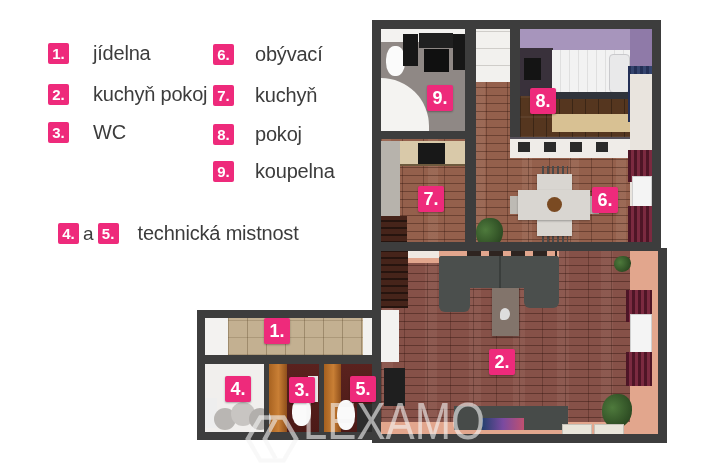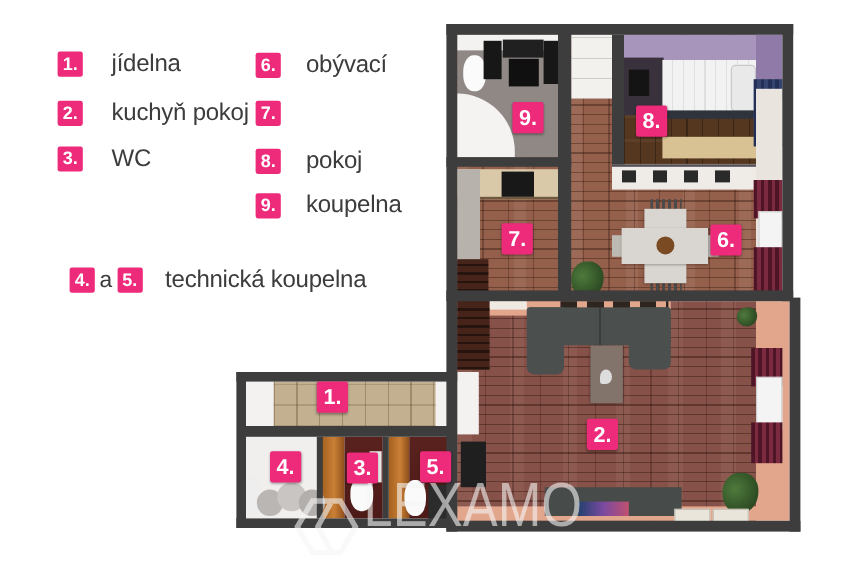--- a/index.html
+++ b/index.html
@@ -59,34 +59,35 @@
   <div class="lgrow" style="left:48px;top:121px;gap:24px">
     <span class="lgsq">3.</span>
     <span class="lgtext">WC</span>
   </div>
   <div class="lgrow" style="left:213px;top:43px;gap:21px">
     <span class="lgsq">6.</span>
     <span class="lgtext">obývací</span>
   </div>
   <div class="lgrow" style="left:213px;top:84px;gap:21px">
     <span class="lgsq">7.</span>
+    <span class="lgtext">kuchyň</span>
   </div>
   <div class="lgrow" style="left:213px;top:123px;gap:21px">
     <span class="lgsq">8.</span>
     <span class="lgtext">pokoj</span>
   </div>
   <div class="lgrow" style="left:213px;top:160px;gap:21px">
     <span class="lgsq">9.</span>
     <span class="lgtext">koupelna</span>
   </div>
   <div class="lgrow" style="left:58px;top:222px">
     <span class="lgsq">4.</span>
     <span class="conj">a</span>
     <span class="lgsq">5.</span>
-    <span class="lgtext" style="margin-left:19px">technická koupelna</span>
+    <span class="lgtext" style="margin-left:19px">technická mistnost</span>
   </div>
 
   <div class="abs brick" style="left:381px;top:29px;width:249px;height:219px"></div>
 
   <div class="abs" style="left:381px;top:29px;width:84px;height:102px;background:#8f8885"></div>
   <div class="abs white" style="left:381px;top:29px;width:84px;height:13px"></div>
   <div class="abs" style="left:381px;top:78px;width:48px;height:53px;background:#f4f3f1;border-top-right-radius:52px"></div>
   <div class="abs" style="left:386px;top:46px;width:19px;height:30px;background:#fbfbfb;border-radius:45%"></div>
   <div class="abs" style="left:403px;top:34px;width:15px;height:32px;background:#171717"></div>
   <div class="abs" style="left:419px;top:33px;width:34px;height:15px;background:#202020"></div>

